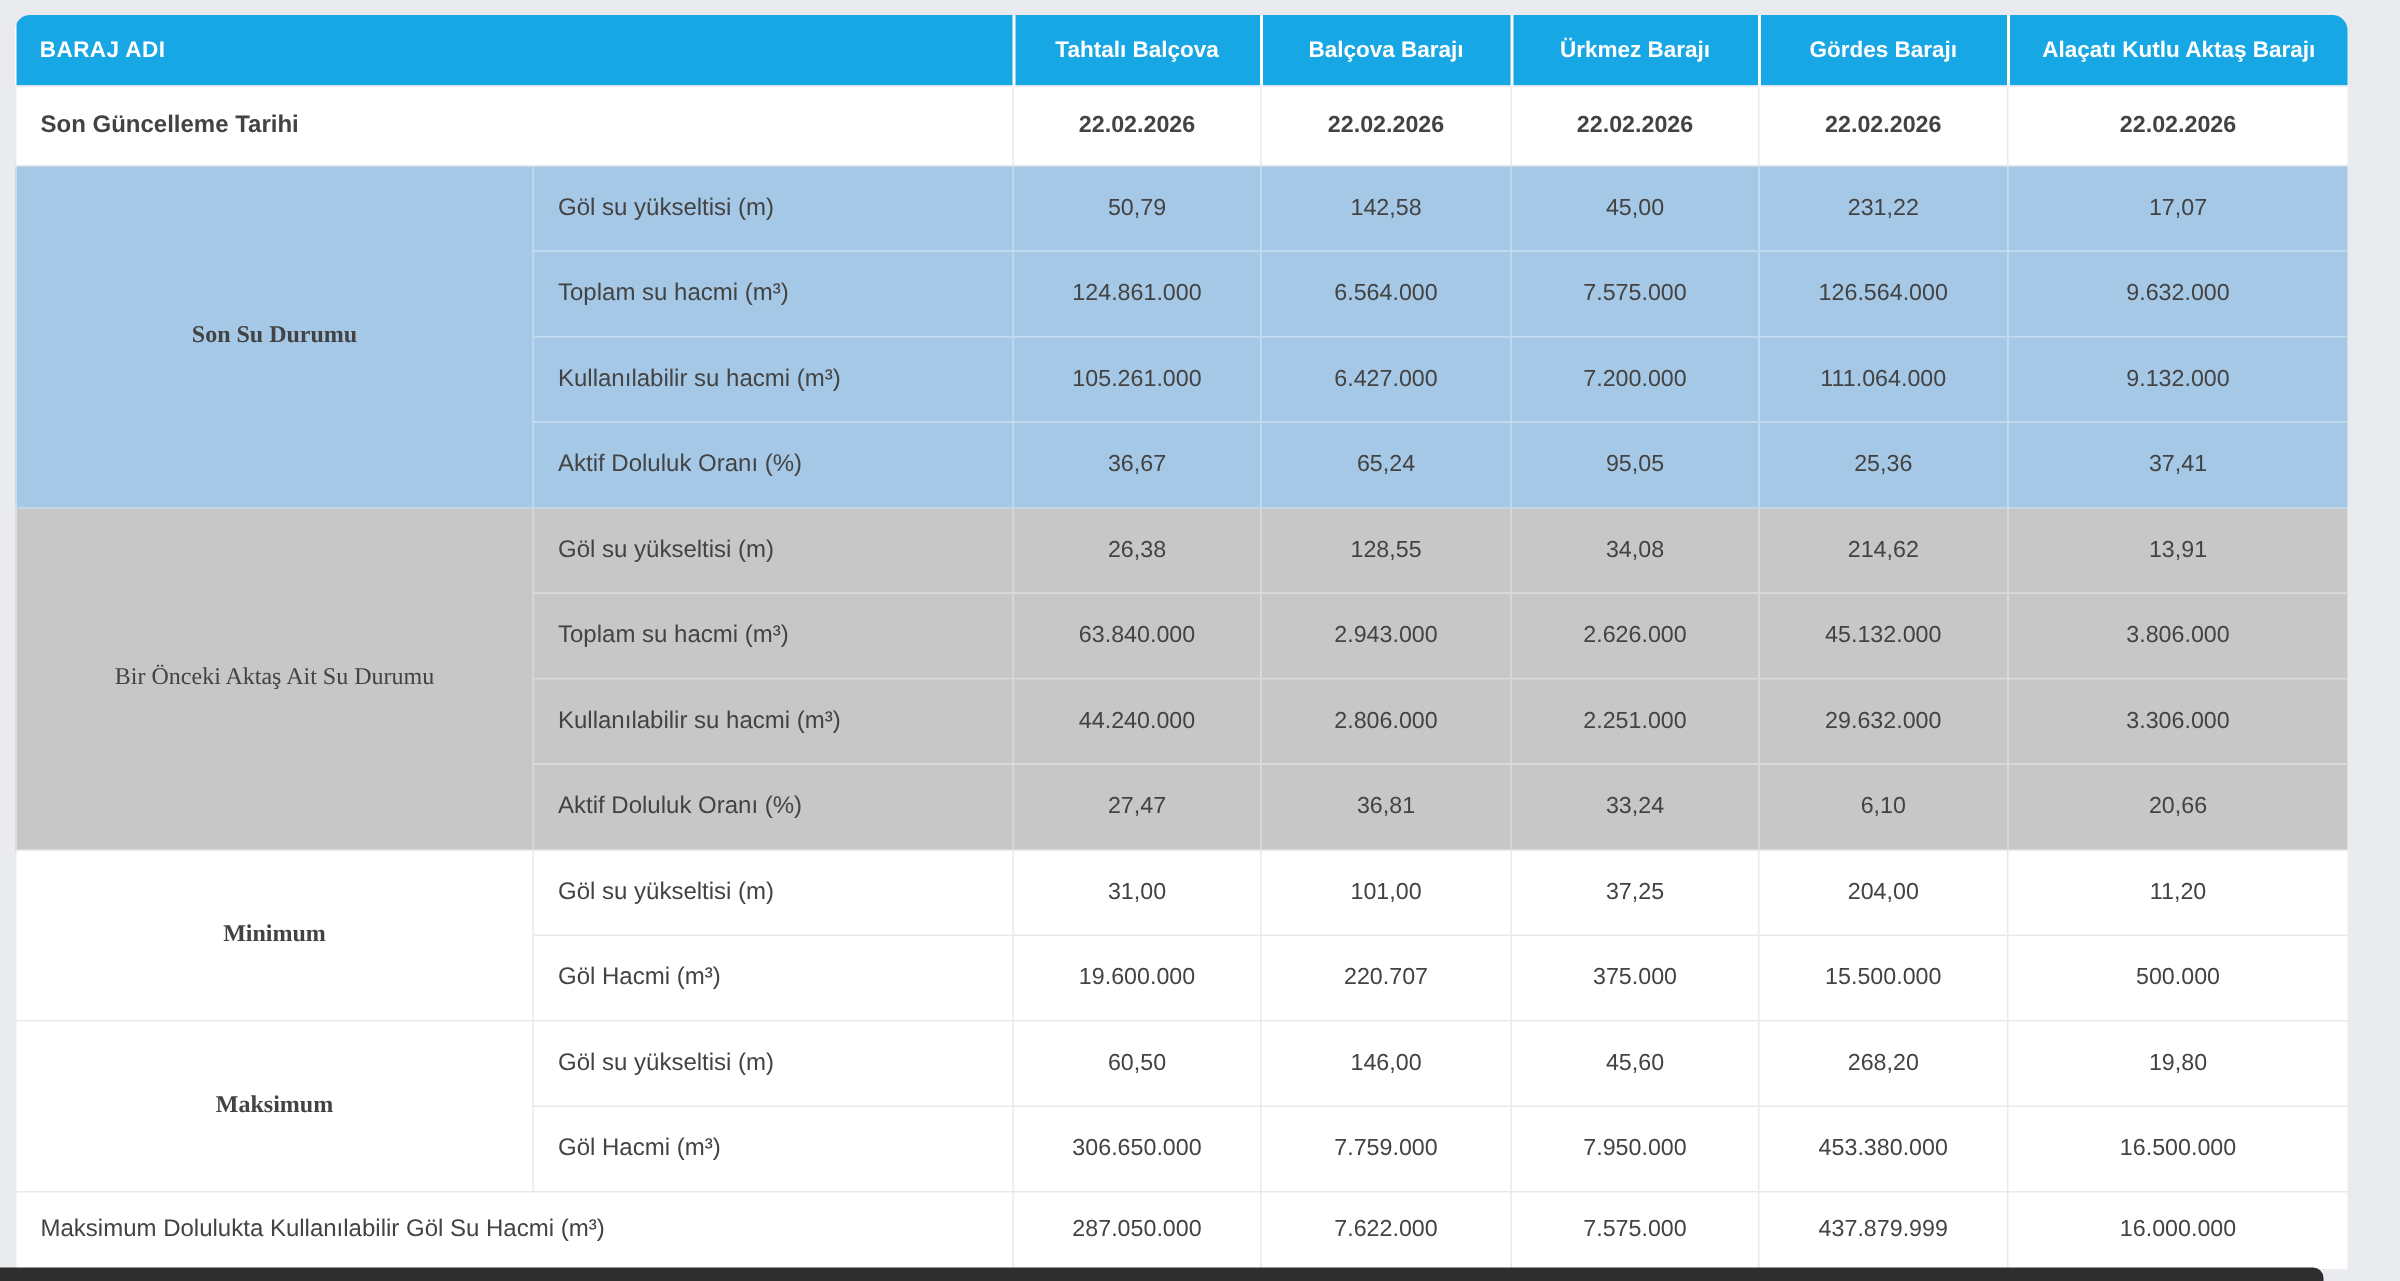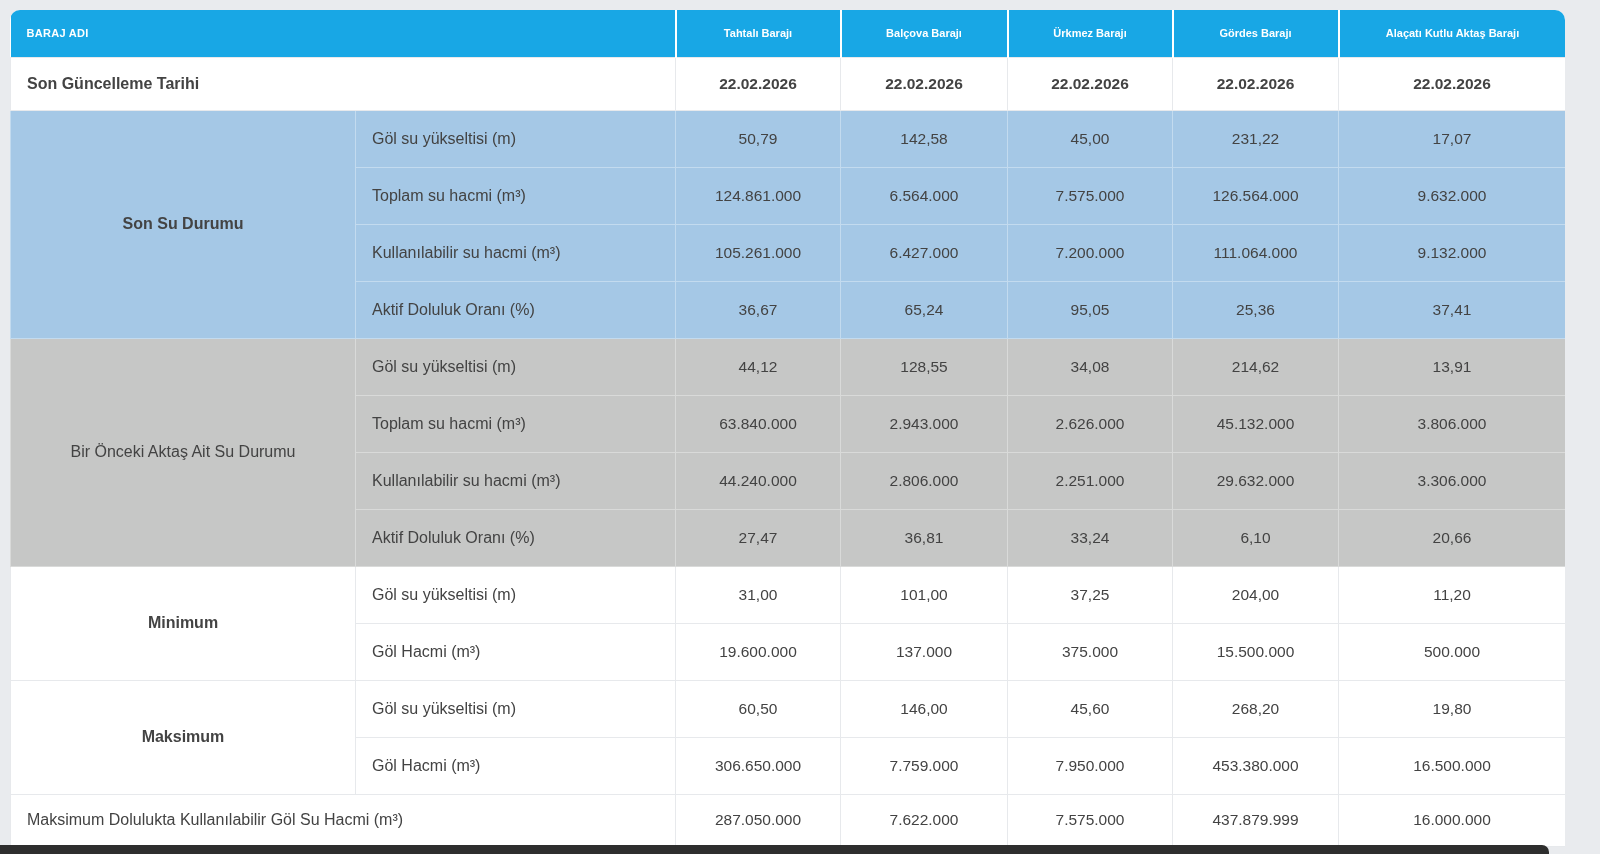--- a/index.html
+++ b/index.html
@@ -31,21 +31,21 @@
   col.c-d4 { width: 166px; }
   col.c-d5 { width: 227px; }
 
   th, td { vertical-align: middle; }
 
   
   thead th {
     background: #18a7e5;
     color: #ffffff;
     height: 47px;
-    font-size: 11px;
+    font-size: 15px;
     font-weight: bold;
     text-align: center;
     border-left: 2px solid #ffffff;
   }
   thead th:first-child {
     border-left: none;
     text-align: left;
     padding-left: 16px;
     letter-spacing: 0.3px;
   }
@@ -59,20 +59,21 @@
     background: #ffffff;
   }
   td.lbl {
     text-align: left;
     padding-left: 16px;
     font-size: 16px;
   }
   td.sec {
     text-align: center;
     font-size: 16px;
+    font-family: Liberation Serif, serif;
   }
   td.bold { font-weight: bold; }
 
   tr.r-date td { height: 53px; font-weight: bold; }
   tr.r-footer td { height: 52px; }
 
   
   tr.blue td { background: #a5c8e6; border-color: #c3dbef; }
   
   tr.gray td { background: #c6c7c6; border-color: #d9dad9; }
@@ -95,21 +96,21 @@
         <col class="c-sublabel">
     <col class="c-d1">
         <col class="c-d2">
         <col class="c-d3">
         <col class="c-d4">
         <col class="c-d5">
   </colgroup>
   <thead>
     <tr>
       <th colspan="2">BARAJ ADI</th>
-      <th>Tahtalı Barajı</th>
+      <th>Tahtalı Balçova</th>
       <th>Balçova Barajı</th>
       <th>Ürkmez Barajı</th>
       <th>Gördes Barajı</th>
       <th>Alaçatı Kutlu Aktaş Barajı</th>
     </tr>
   </thead>
   <tbody>
     <tr class="r-date">
       <td colspan="2" class="lbl">Son Güncelleme Tarihi</td>
       <td>22.02.2026</td>
@@ -149,21 +150,21 @@
       <td>36,67</td>
       <td>65,24</td>
       <td>95,05</td>
       <td>25,36</td>
       <td>37,41</td>
     </tr>
 
     <tr class="gray">
       <td rowspan="4" class="sec">Bir Önceki Aktaş Ait Su Durumu</td>
       <td class="lbl">Göl su yükseltisi (m)</td>
-      <td>44,12</td>
+      <td>26,38</td>
       <td>128,55</td>
       <td>34,08</td>
       <td>214,62</td>
       <td>13,91</td>
     </tr>
     <tr class="gray">
       <td class="lbl">Toplam su hacmi (m³)</td>
       <td>63.840.000</td>
       <td>2.943.000</td>
       <td>2.626.000</td>
@@ -192,21 +193,21 @@
       <td class="lbl">Göl su yükseltisi (m)</td>
       <td>31,00</td>
       <td>101,00</td>
       <td>37,25</td>
       <td>204,00</td>
       <td>11,20</td>
     </tr>
     <tr>
       <td class="lbl">Göl Hacmi (m³)</td>
       <td>19.600.000</td>
-      <td>137.000</td>
+      <td>220.707</td>
       <td>375.000</td>
       <td>15.500.000</td>
       <td>500.000</td>
     </tr>
 
     <tr>
       <td rowspan="2" class="sec bold">Maksimum</td>
       <td class="lbl">Göl su yükseltisi (m)</td>
       <td>60,50</td>
       <td>146,00</td>

